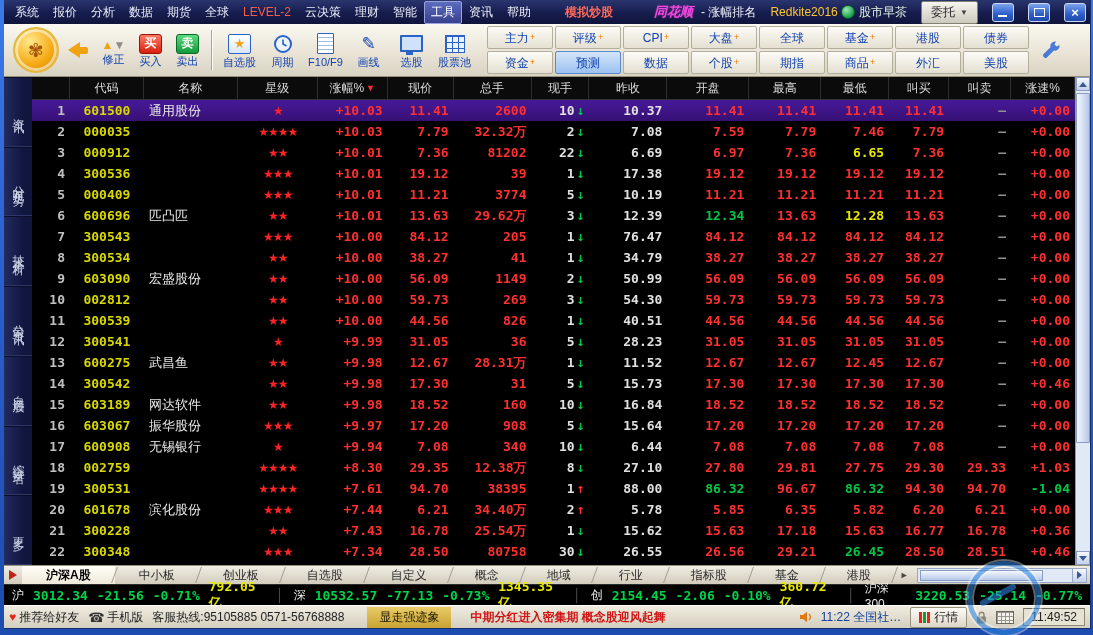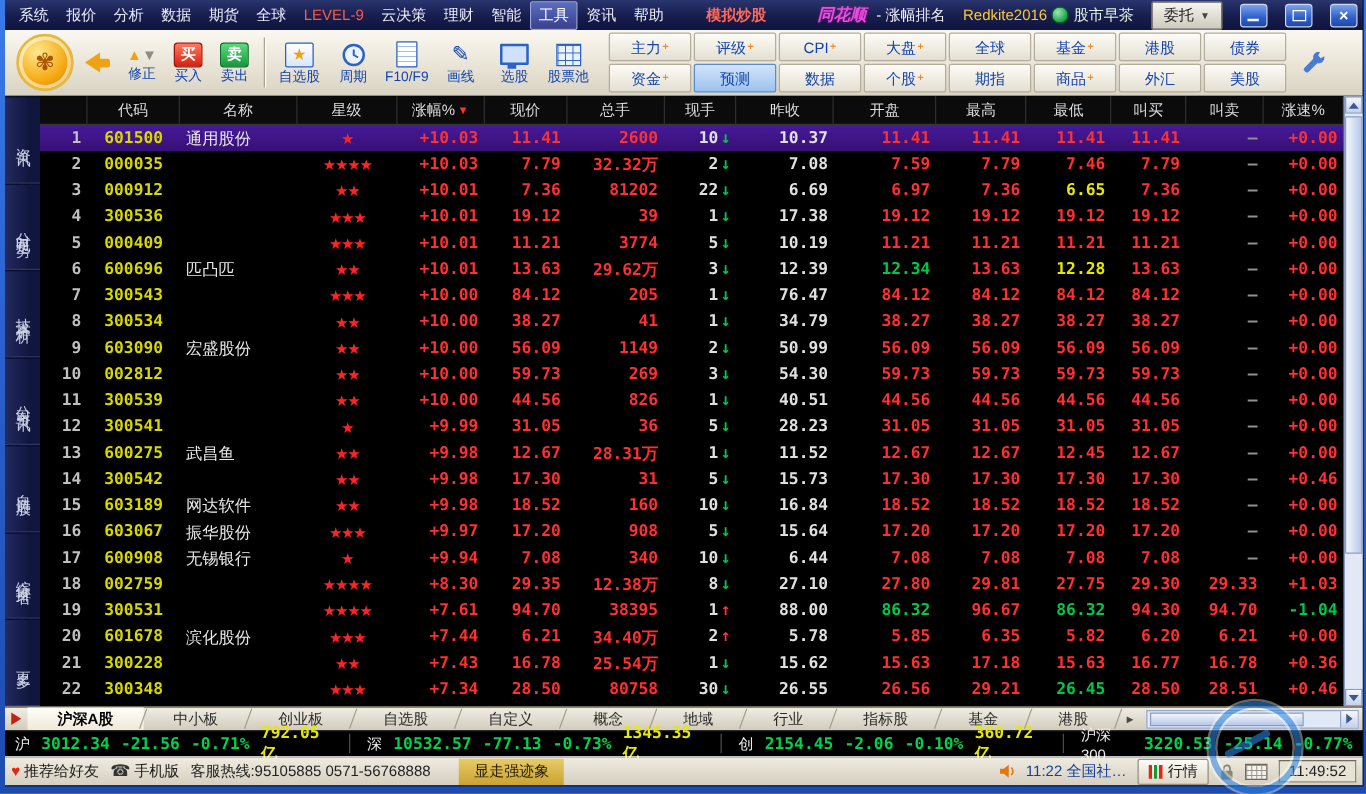--- a/index.html
+++ b/index.html
@@ -172,21 +172,21 @@
 <div class="window">
 
   <div class="titlebar">
     <div id="menu-items">
         <span class="menu-item">系统</span>
         <span class="menu-item">报价</span>
         <span class="menu-item">分析</span>
         <span class="menu-item">数据</span>
         <span class="menu-item">期货</span>
         <span class="menu-item">全球</span>
-        <span class="menu-item" style="color: rgb(255, 90, 70);">LEVEL-9</span>
+        <span class="menu-item" style="color: rgb(255, 90, 70);">LEVEL-2</span>
         <span class="menu-item">云决策</span>
         <span class="menu-item">理财</span>
         <span class="menu-item">智能</span>
         <span class="menu-item active">工具</span>
         <span class="menu-item">资讯</span>
         <span class="menu-item">帮助</span>
         <span class="menu-item" style="color: rgb(255, 106, 90);">模拟炒股</span>
       </div>
     <span class="brand">同花顺</span>
     <span class="title-suffix">- 涨幅排名</span>
@@ -790,20 +790,21 @@
     <span class="sb-item">
       <span class="heart">♥</span>
       <span>推荐给好友</span>
     </span>
     <span class="sb-item">
       <span class="phone">☎</span>
       <span>手机版</span>
     </span>
     <span class="sb-item">客服热线:95105885 0571-56768888</span>
     <span class="signal">显走强迹象</span>
+    <span class="headline">中期分红进入密集期 概念股迎风起舞</span>
     <span class="spacer"></span>
     <svg width="13" height="12" viewBox="0 0 13 12">
       <path d="M1 4h3l4-3.2v10.4L4 8H1z" fill="#e07810"></path>
         <path d="M10 3a4 4 0 0 1 0 6" stroke="#e07810" fill="none" stroke-width="1.3"></path>
     </svg>
     <span class="ticker">11:22 全国社…</span>
     <span class="quote-btn">
       <span class="qicon"></span>
       <span>行情</span>
     </span>

